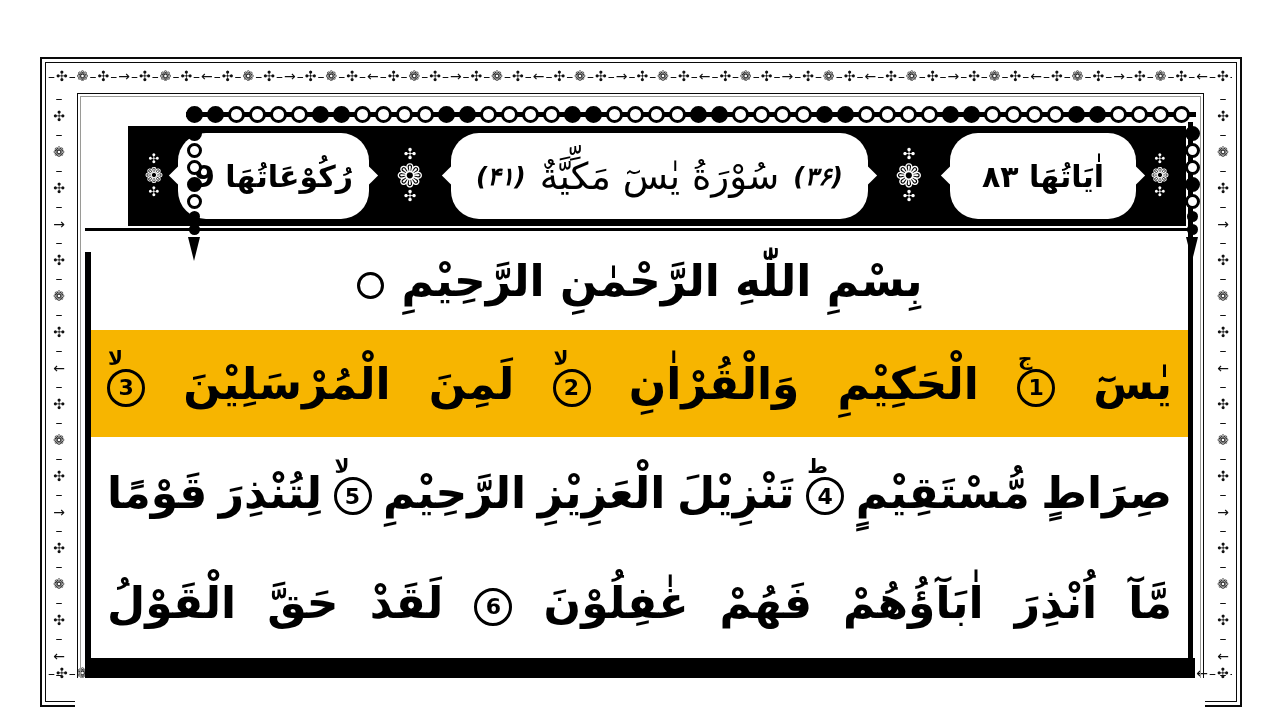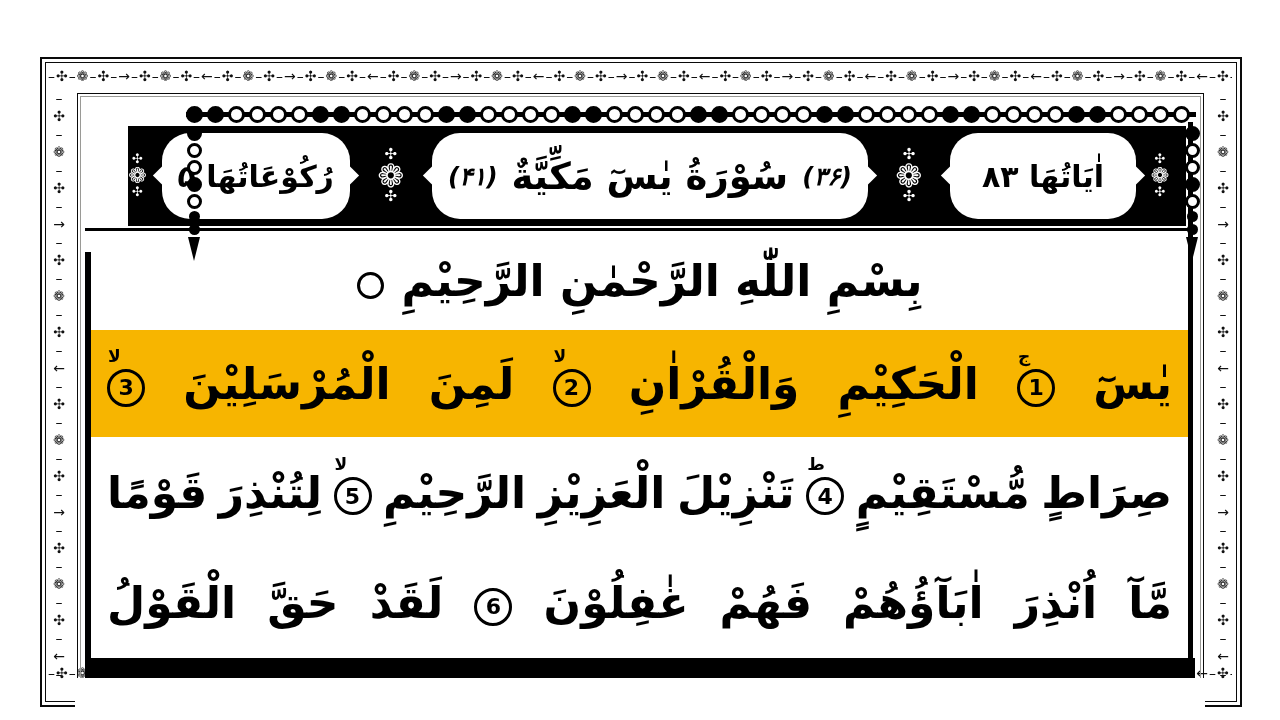--- a/index.html
+++ b/index.html
@@ -56,21 +56,21 @@
                   padding:5px 6px; gap:5px; border:1px solid #000; }
   .cartouche { background:#fff; height:86px; border-radius:28px; position:relative;
                display:flex; align-items:center; justify-content:center; direction:rtl;
                color:#000; padding:0 16px; }
   .cartouche::before, .cartouche::after { content:""; position:absolute; width:15px; height:15px;
                background:#fff; transform:rotate(45deg); top:35px; }
   .cartouche::before { right:-6px; } .cartouche::after { left:-6px; }
   .cart-side { flex:0 0 186px; font-size:30px; font-weight:bold; white-space:nowrap; }
   .cart-ruku { flex:0 0 168px; }
   .cart-center { flex:1 1 auto; gap:14px; }
-  .cart-center .title { font-size:37px; font-weight:bold; white-space:nowrap; }
+  .cart-center .title { font-size:37px; font-weight:normal; white-space:nowrap; }
   .cart-center .num { font-size:25px; font-weight:bold; white-space:nowrap;font-style:italic; }
   .flower-sep { flex:0 0 72px; color:#fff; display:flex; flex-direction:column;
                 align-items:center; line-height:0.9; }
   .flower-sep .fs { font-size:15px; } .flower-sep .fb { font-size:32px; }
   .flower-corner { flex:0 0 38px; color:#fff; display:flex; flex-direction:column;
                    align-items:center; line-height:0.95; }
   .flower-corner .fs { font-size:13px; } .flower-corner .fb { font-size:22px; }
 
   
   .text-block { position:absolute; left:91px; top:231px; width:1097px; height:493px; z-index:4; }
@@ -79,21 +79,21 @@
   .end-ring { width:27px; height:27px; border:3px solid #000; border-radius:50%;
               flex:0 0 auto; margin-top:10px; }
   .verse-line { display:flex; direction:rtl; align-items:center; justify-content:space-between;
                 padding:0 16px; font-size:44px; font-weight:bold; white-space:nowrap; }
   .vl-1 { height:107px; } .vl-2 { height:110px; } .vl-3 { height:111px; }
   .word { flex:0 0 auto; }
   .ayah-marker { flex:0 0 auto; width:38px; height:38px; border:3px solid #000; border-radius:50%;
                  display:flex; align-items:center; justify-content:center; position:relative;
                  font-size:22px; font-weight:bold; margin-top:8px;
                  font-family:"DejaVu Sans", sans-serif; }
-  .ayah-marker .waqf { position:absolute; top:-24px; left:-2px; font-size:17px; line-height:1; }
+  .ayah-marker .waqf { position:absolute; top:-24px; left:-2px; font-size:20px; line-height:1; }
 </style>
 </head>
 <body>
 
 <div class="stage">
 
   <div class="frame-border"></div>
   <div class="orn orn-top">–✣–❁–✣–→–✣–❁–✣–←–✣–❁–✣–→–✣–❁–✣–←–✣–❁–✣–→–✣–❁–✣–←–✣–❁–✣–→–✣–❁–✣–←–✣–❁–✣–→–✣–❁–✣–←–✣–❁–✣–→–✣–❁–✣–←–✣–❁–✣–→–✣–❁–✣–←–✣–❁–✣–→–✣–❁–✣–←–✣–❁–✣–→–✣–❁–✣–←–✣–❁–✣–→–✣–❁–✣–←–✣–❁–✣–→–✣–❁–✣–←–✣–❁–✣–→–✣–❁–✣–←–✣–❁–✣–→–✣–❁–✣–←–✣–❁–✣–→–✣–❁–✣–←</div>
   <div class="orn orn-bottom">–✣–❁–✣–→–✣–❁–✣–←–✣–❁–✣–→–✣–❁–✣–←–✣–❁–✣–→–✣–❁–✣–←–✣–❁–✣–→–✣–❁–✣–←–✣–❁–✣–→–✣–❁–✣–←–✣–❁–✣–→–✣–❁–✣–←–✣–❁–✣–→–✣–❁–✣–←–✣–❁–✣–→–✣–❁–✣–←–✣–❁–✣–→–✣–❁–✣–←–✣–❁–✣–→–✣–❁–✣–←–✣–❁–✣–→–✣–❁–✣–←–✣–❁–✣–→–✣–❁–✣–←–✣–❁–✣–→–✣–❁–✣–←–✣–❁–✣–→–✣–❁–✣–←</div>
   <div class="orn orn-left">–✣–❁–✣–→–✣–❁–✣–←–✣–❁–✣–→–✣–❁–✣–←–✣–❁–✣–→–✣–❁–✣–←–✣–❁–✣–→–✣–❁–✣–←–✣–❁–✣–→–✣–❁–✣–←–✣–❁–✣–→–✣–❁–✣–←–✣–❁–✣–→–✣–❁–✣–←–✣–❁–✣–→–✣–❁–✣–←–✣–❁–✣–→–✣–❁–✣–←–✣–❁–✣–→–✣–❁–✣–←–✣–❁–✣–→–✣–❁–✣–←–✣–❁–✣–→–✣–❁–✣–←–✣–❁–✣–→–✣–❁–✣–←–✣–❁–✣–→–✣–❁–✣–←</div>
@@ -198,21 +198,21 @@
       <span class="num">(۳۶)</span>
       <span class="title">سُوْرَةُ يٰسٓ مَكِّيَّةٌ</span>
       <span class="num">(۴۱)</span>
     </div>
     <div class="flower-sep">
       <span class="fs">✣</span>
         <span class="fb">❁</span>
         <span class="fs">✣</span>
     </div>
     <div class="cartouche cart-side cart-ruku">
-      <span>رُكُوْعَاتُهَا ۵</span>
+      <span>رُكُوْعَاتُهَا 9</span>
     </div>
     <div class="flower-corner">
       <span class="fs">✣</span>
         <span class="fb">❁</span>
         <span class="fs">✣</span>
     </div>
   </div>
 
   <div class="text-block">
     <div class="bismillah-row">

